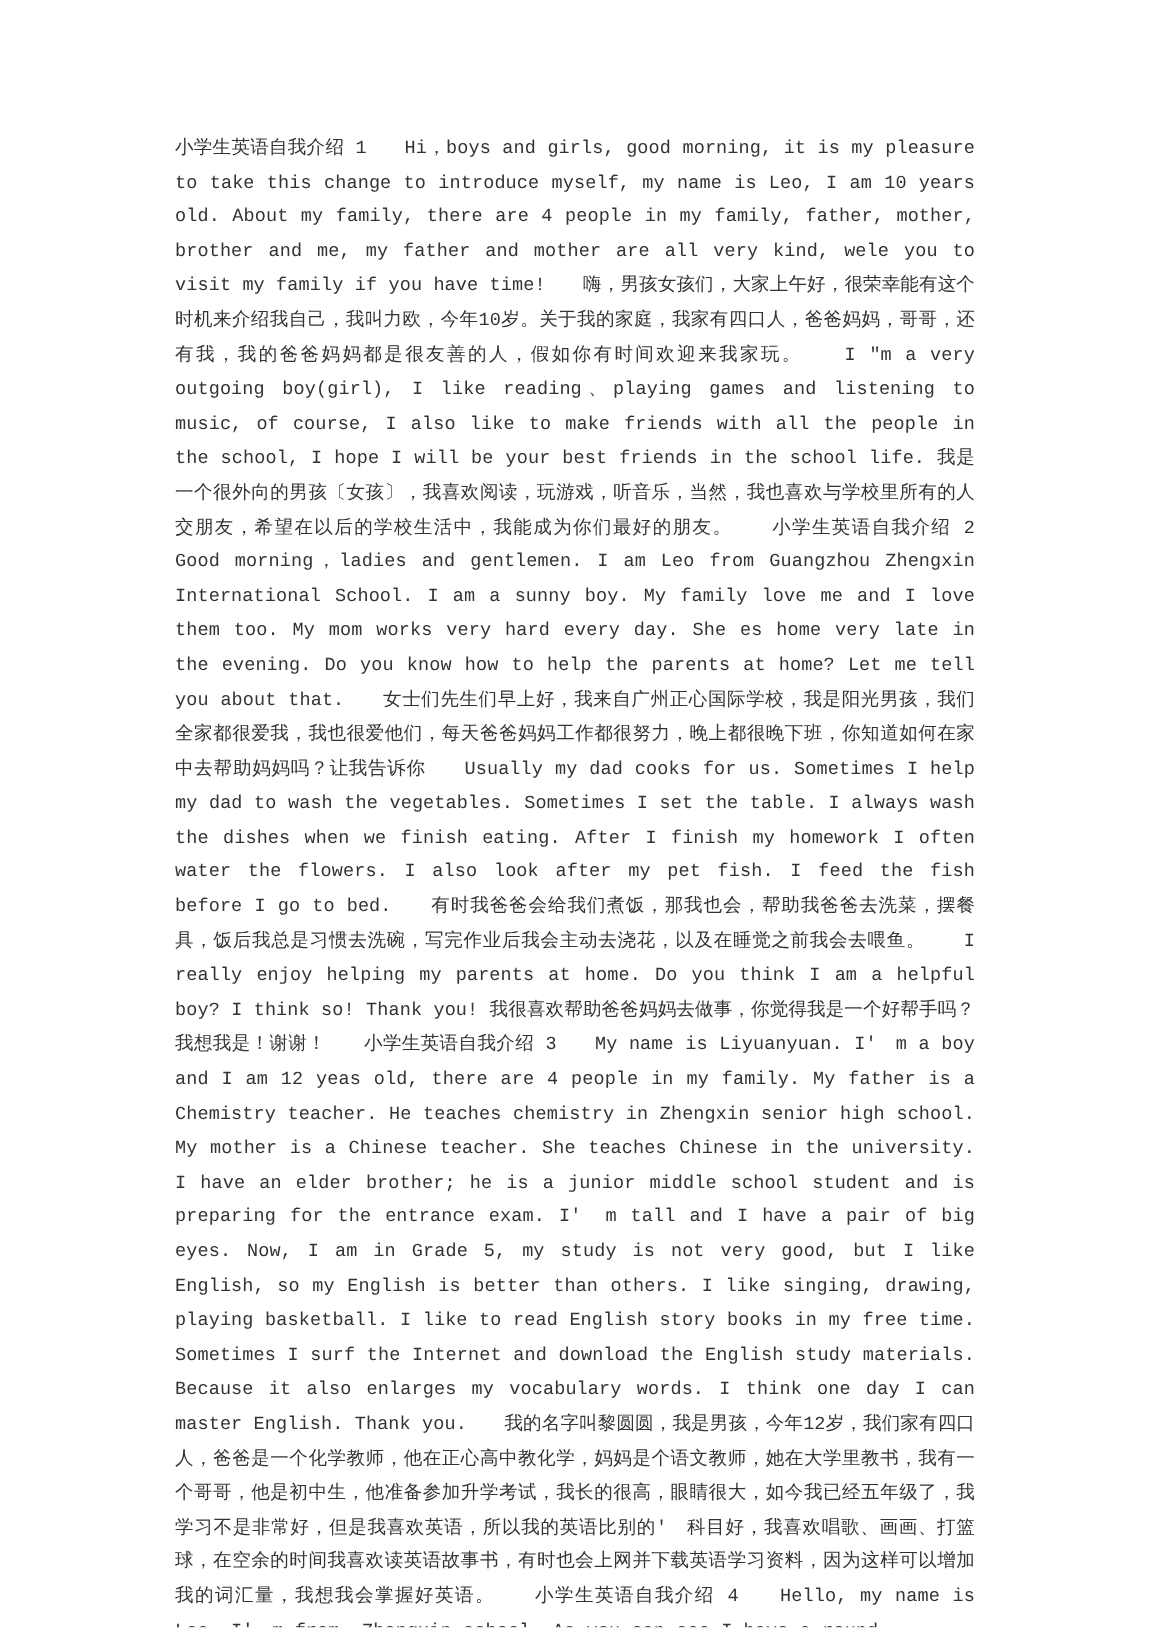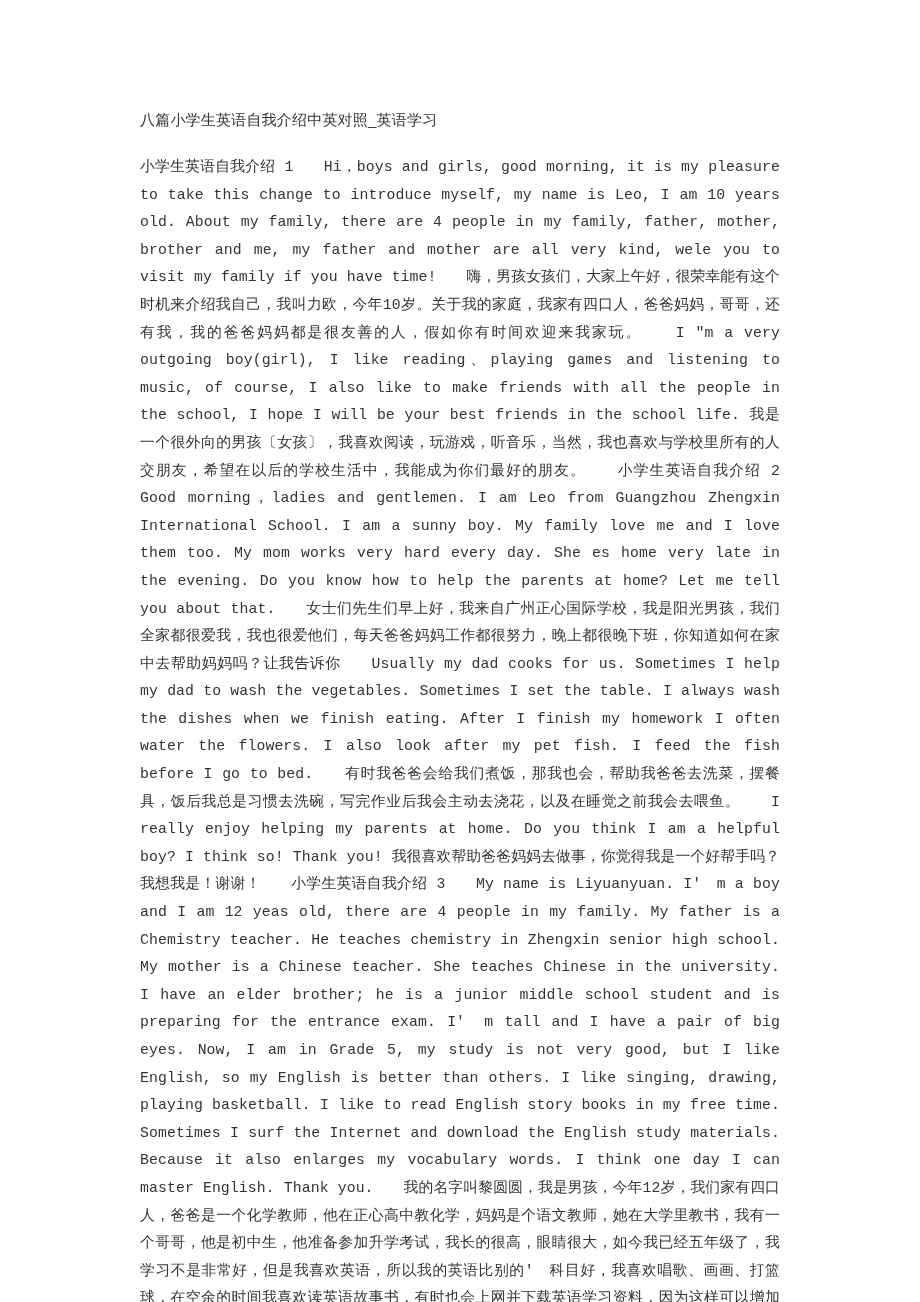--- a/index.html
+++ b/index.html
@@ -39,15 +39,14 @@
     font-family: Liberation Mono, monospace;
   }
   .doc-body span {
     white-space: pre-wrap;
   }
 </style>
 </head>
 <body>
 
 <div class="page">
-  <div class="doc-title">八篇小学生英语自我介绍中英对照_英语学习</div>
   <div class="doc-body"><span>小学生英语自我介绍 1</span><span>　　Hi，boys and girls, good morning, it is my pleasure to take this change to introduce myself, my name is Leo, I am 10 years old. About my family, there are 4 people in my family, father, mother, brother and me, my father and mother are all very kind, wele you to visit my family if you have time!</span><span>　　嗨，男孩女孩们，大家上午好，很荣幸能有这个时机来介绍我自己，我叫力欧，今年10岁。关于我的家庭，我家有四口人，爸爸妈妈，哥哥，还有我，我的爸爸妈妈都是很友善的人，假如你有时间欢迎来我家玩。</span><span>　　I "m a very outgoing boy(girl), I like reading、playing games and listening to music, of course, I also like to make friends with all the people in the school, I hope I will be your best friends in the school life. 我是一个很外向的男孩〔女孩〕，我喜欢阅读，玩游戏，听音乐，当然，我也喜欢与学校里所有的人交朋友，希望在以后的学校生活中，我能成为你们最好的朋友。</span><span>　　小学生英语自我介绍 2</span><span>　　Good morning，ladies and gentlemen. I am Leo from Guangzhou Zhengxin International School. I am a sunny boy. My family love me and I love them too. My mom works very hard every day. She es home very late in the evening. Do you know how to help the parents at home? Let me tell you about that.</span><span>　　女士们先生们早上好，我来自广州正心国际学校，我是阳光男孩，我们全家都很爱我，我也很爱他们，每天爸爸妈妈工作都很努力，晚上都很晚下班，你知道如何在家中去帮助妈妈吗？让我告诉你</span><span>　　Usually my dad cooks for us. Sometimes I help my dad to wash the vegetables. Sometimes I set the table. I always wash the dishes when we finish eating. After I finish my homework I often water the flowers. I also look after my pet fish. I feed the fish before I go to bed.</span><span>　　有时我爸爸会给我们煮饭，那我也会，帮助我爸爸去洗菜，摆餐具，饭后我总是习惯去洗碗，写完作业后我会主动去浇花，以及在睡觉之前我会去喂鱼。</span><span>　　I really enjoy helping my parents at home. Do you think I am a helpful boy? I think so! Thank you! 我很喜欢帮助爸爸妈妈去做事，你觉得我是一个好帮手吗？我想我是！谢谢！</span><span>　　小学生英语自我介绍 3</span><span>　　My name is Liyuanyuan. I'　m a boy and I am 12 yeas old, there are 4 people in my family. My father is a Chemistry teacher. He teaches chemistry in Zhengxin senior high school. My mother is a Chinese teacher. She teaches Chinese in the university. I have an elder brother; he is a junior middle school student and is preparing for the entrance exam. I'　m tall and I have a pair of big eyes. Now, I am in Grade 5, my study is not very good, but I like English, so my English is better than others. I like singing, drawing, playing basketball. I like to read English story books in my free time. Sometimes I surf the Internet and download the English study materials. Because it also enlarges my vocabulary words. I think one day I can master English. Thank you.</span><span>　　我的名字叫黎圆圆，我是男孩，今年12岁，我们家有四口人，爸爸是一个化学教师，他在正心高中教化学，妈妈是个语文教师，她在大学里教书，我有一个哥哥，他是初中生，他准备参加升学考试，我长的很高，眼睛很大，如今我已经五年级了，我学习不是非常好，但是我喜欢英语，所以我的英语比别的'　科目好，我喜欢唱歌、画画、打篮球，在空余的时间我喜欢读英语故事书，有时也会上网并下载英语学习资料，因为这样可以增加我的词汇量，我想我会掌握好英语。</span><span>　　小学生英语自我介绍 4</span><span>　　Hello, my name is Leo. I'　m from. Zhengxin school. As you can see I have a round</span></div>
 </div>
 
 </body></html>

